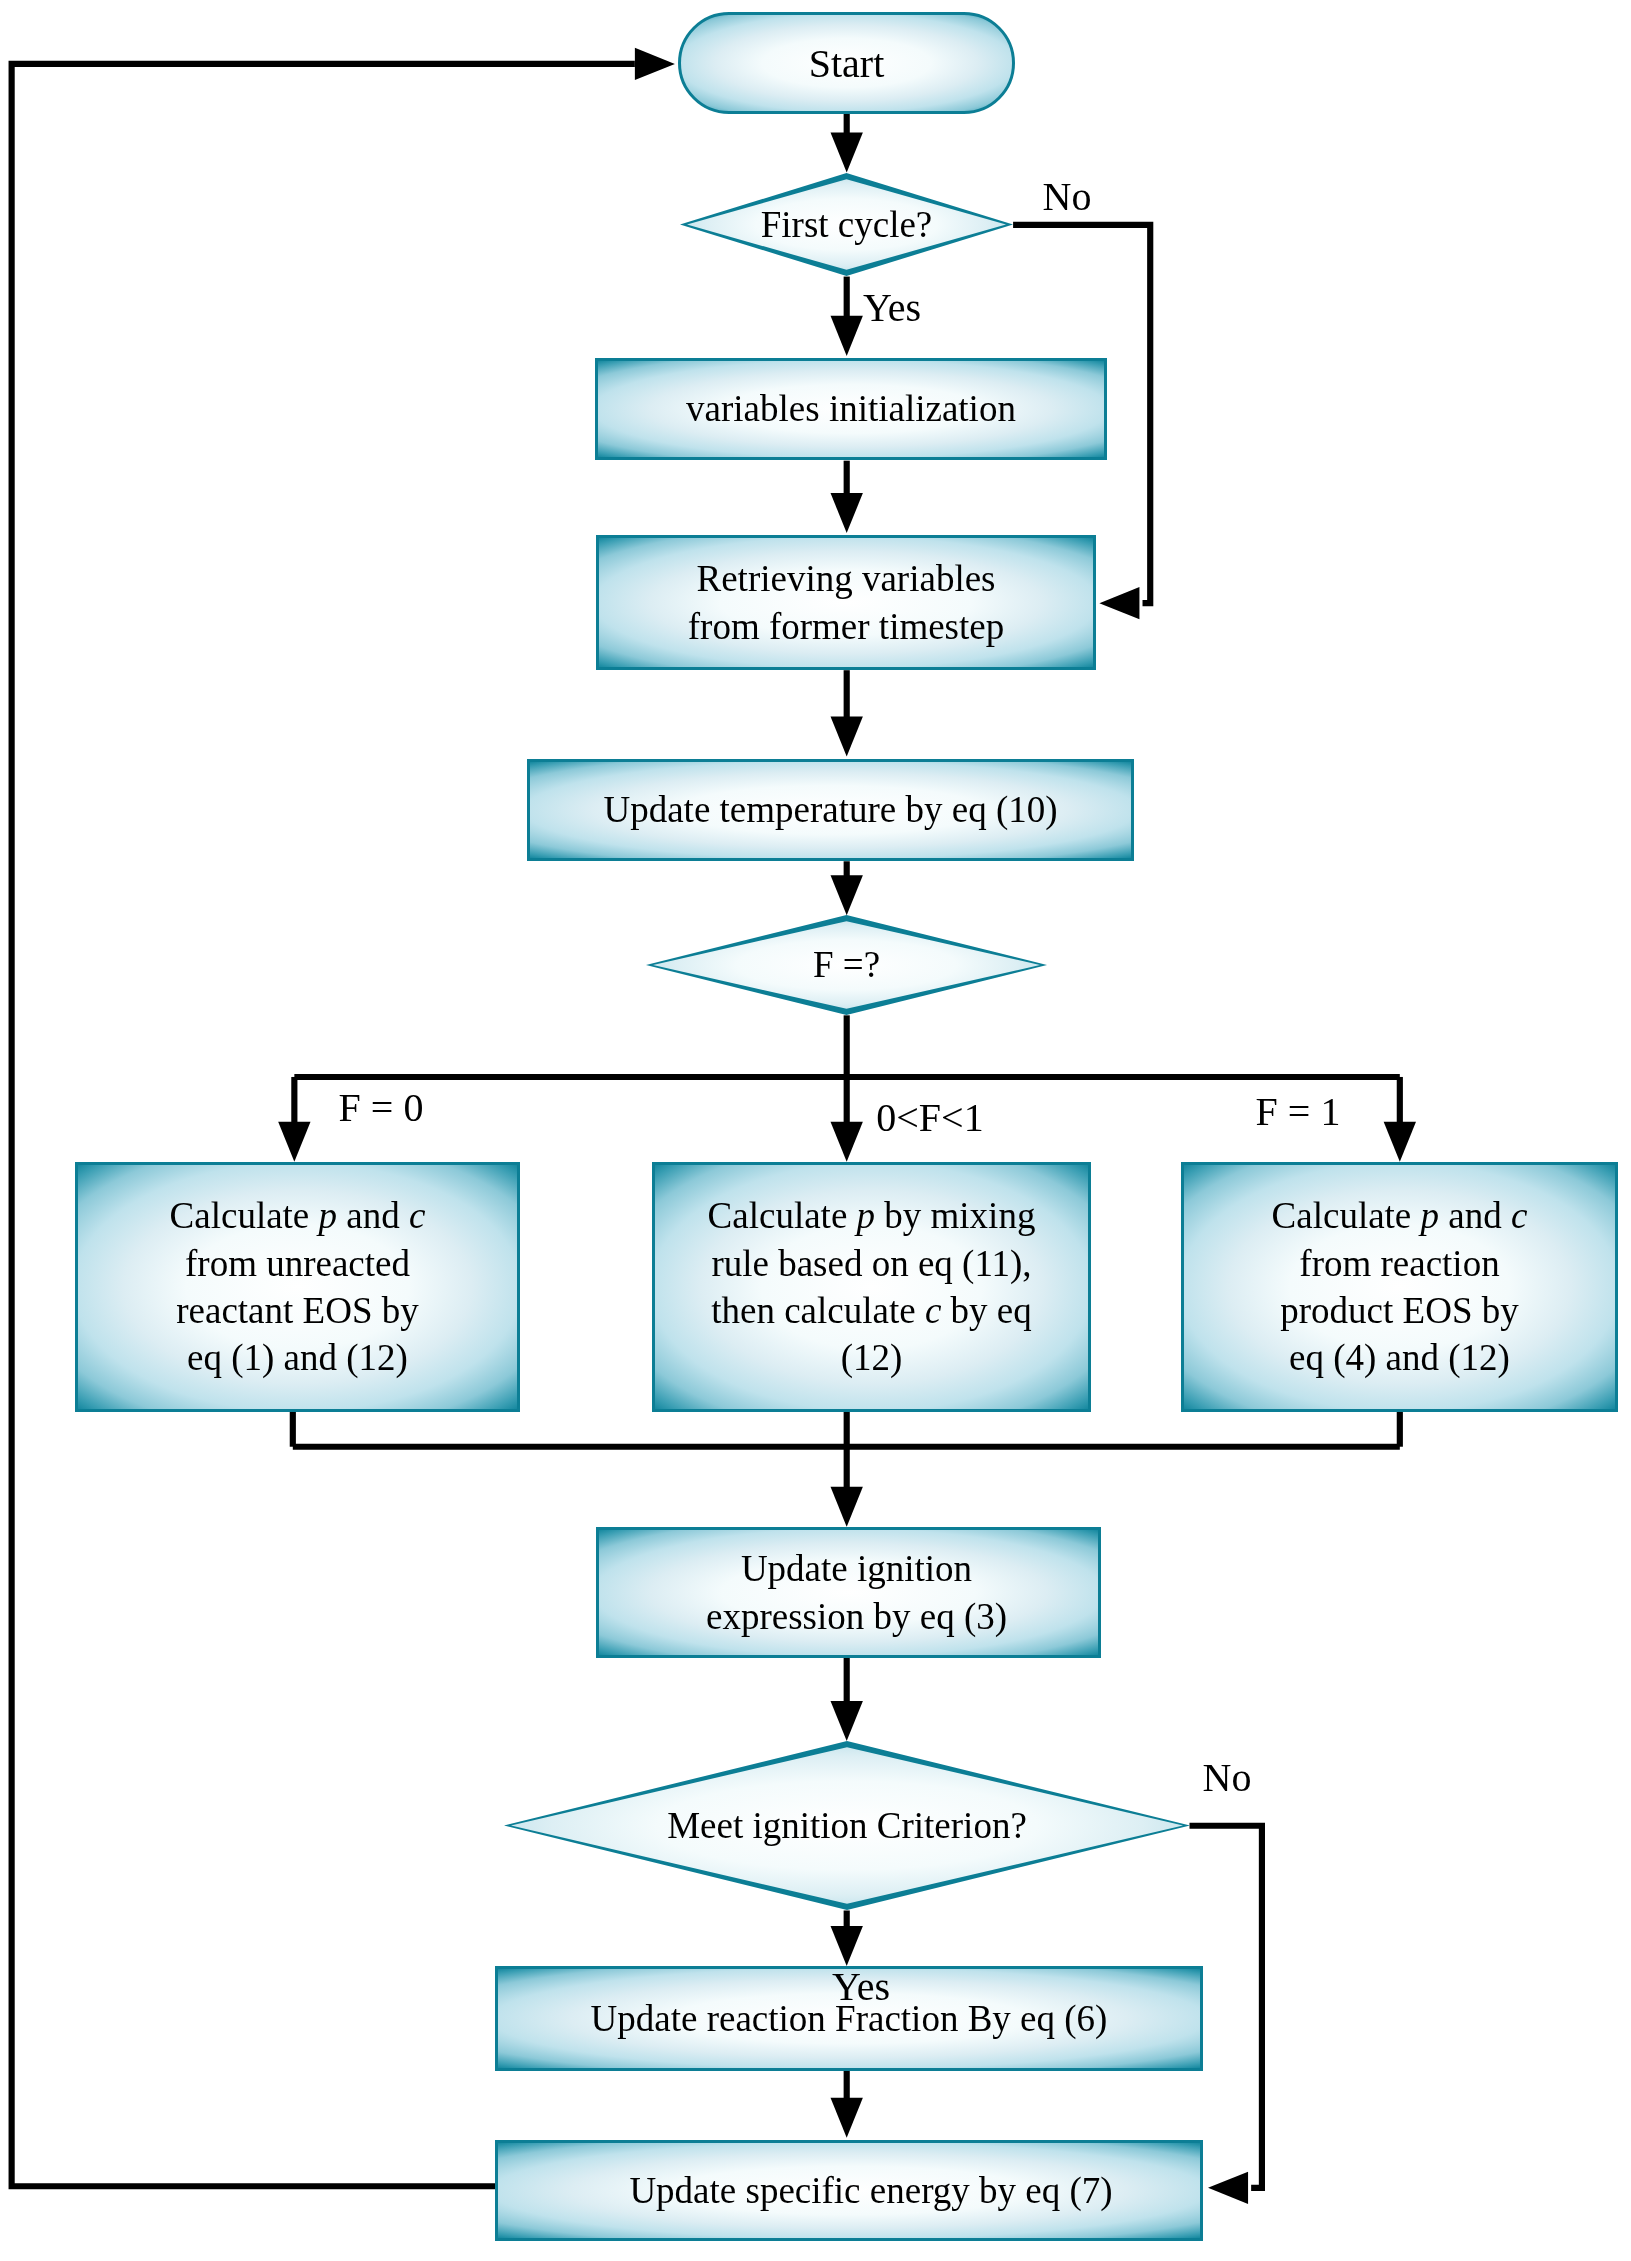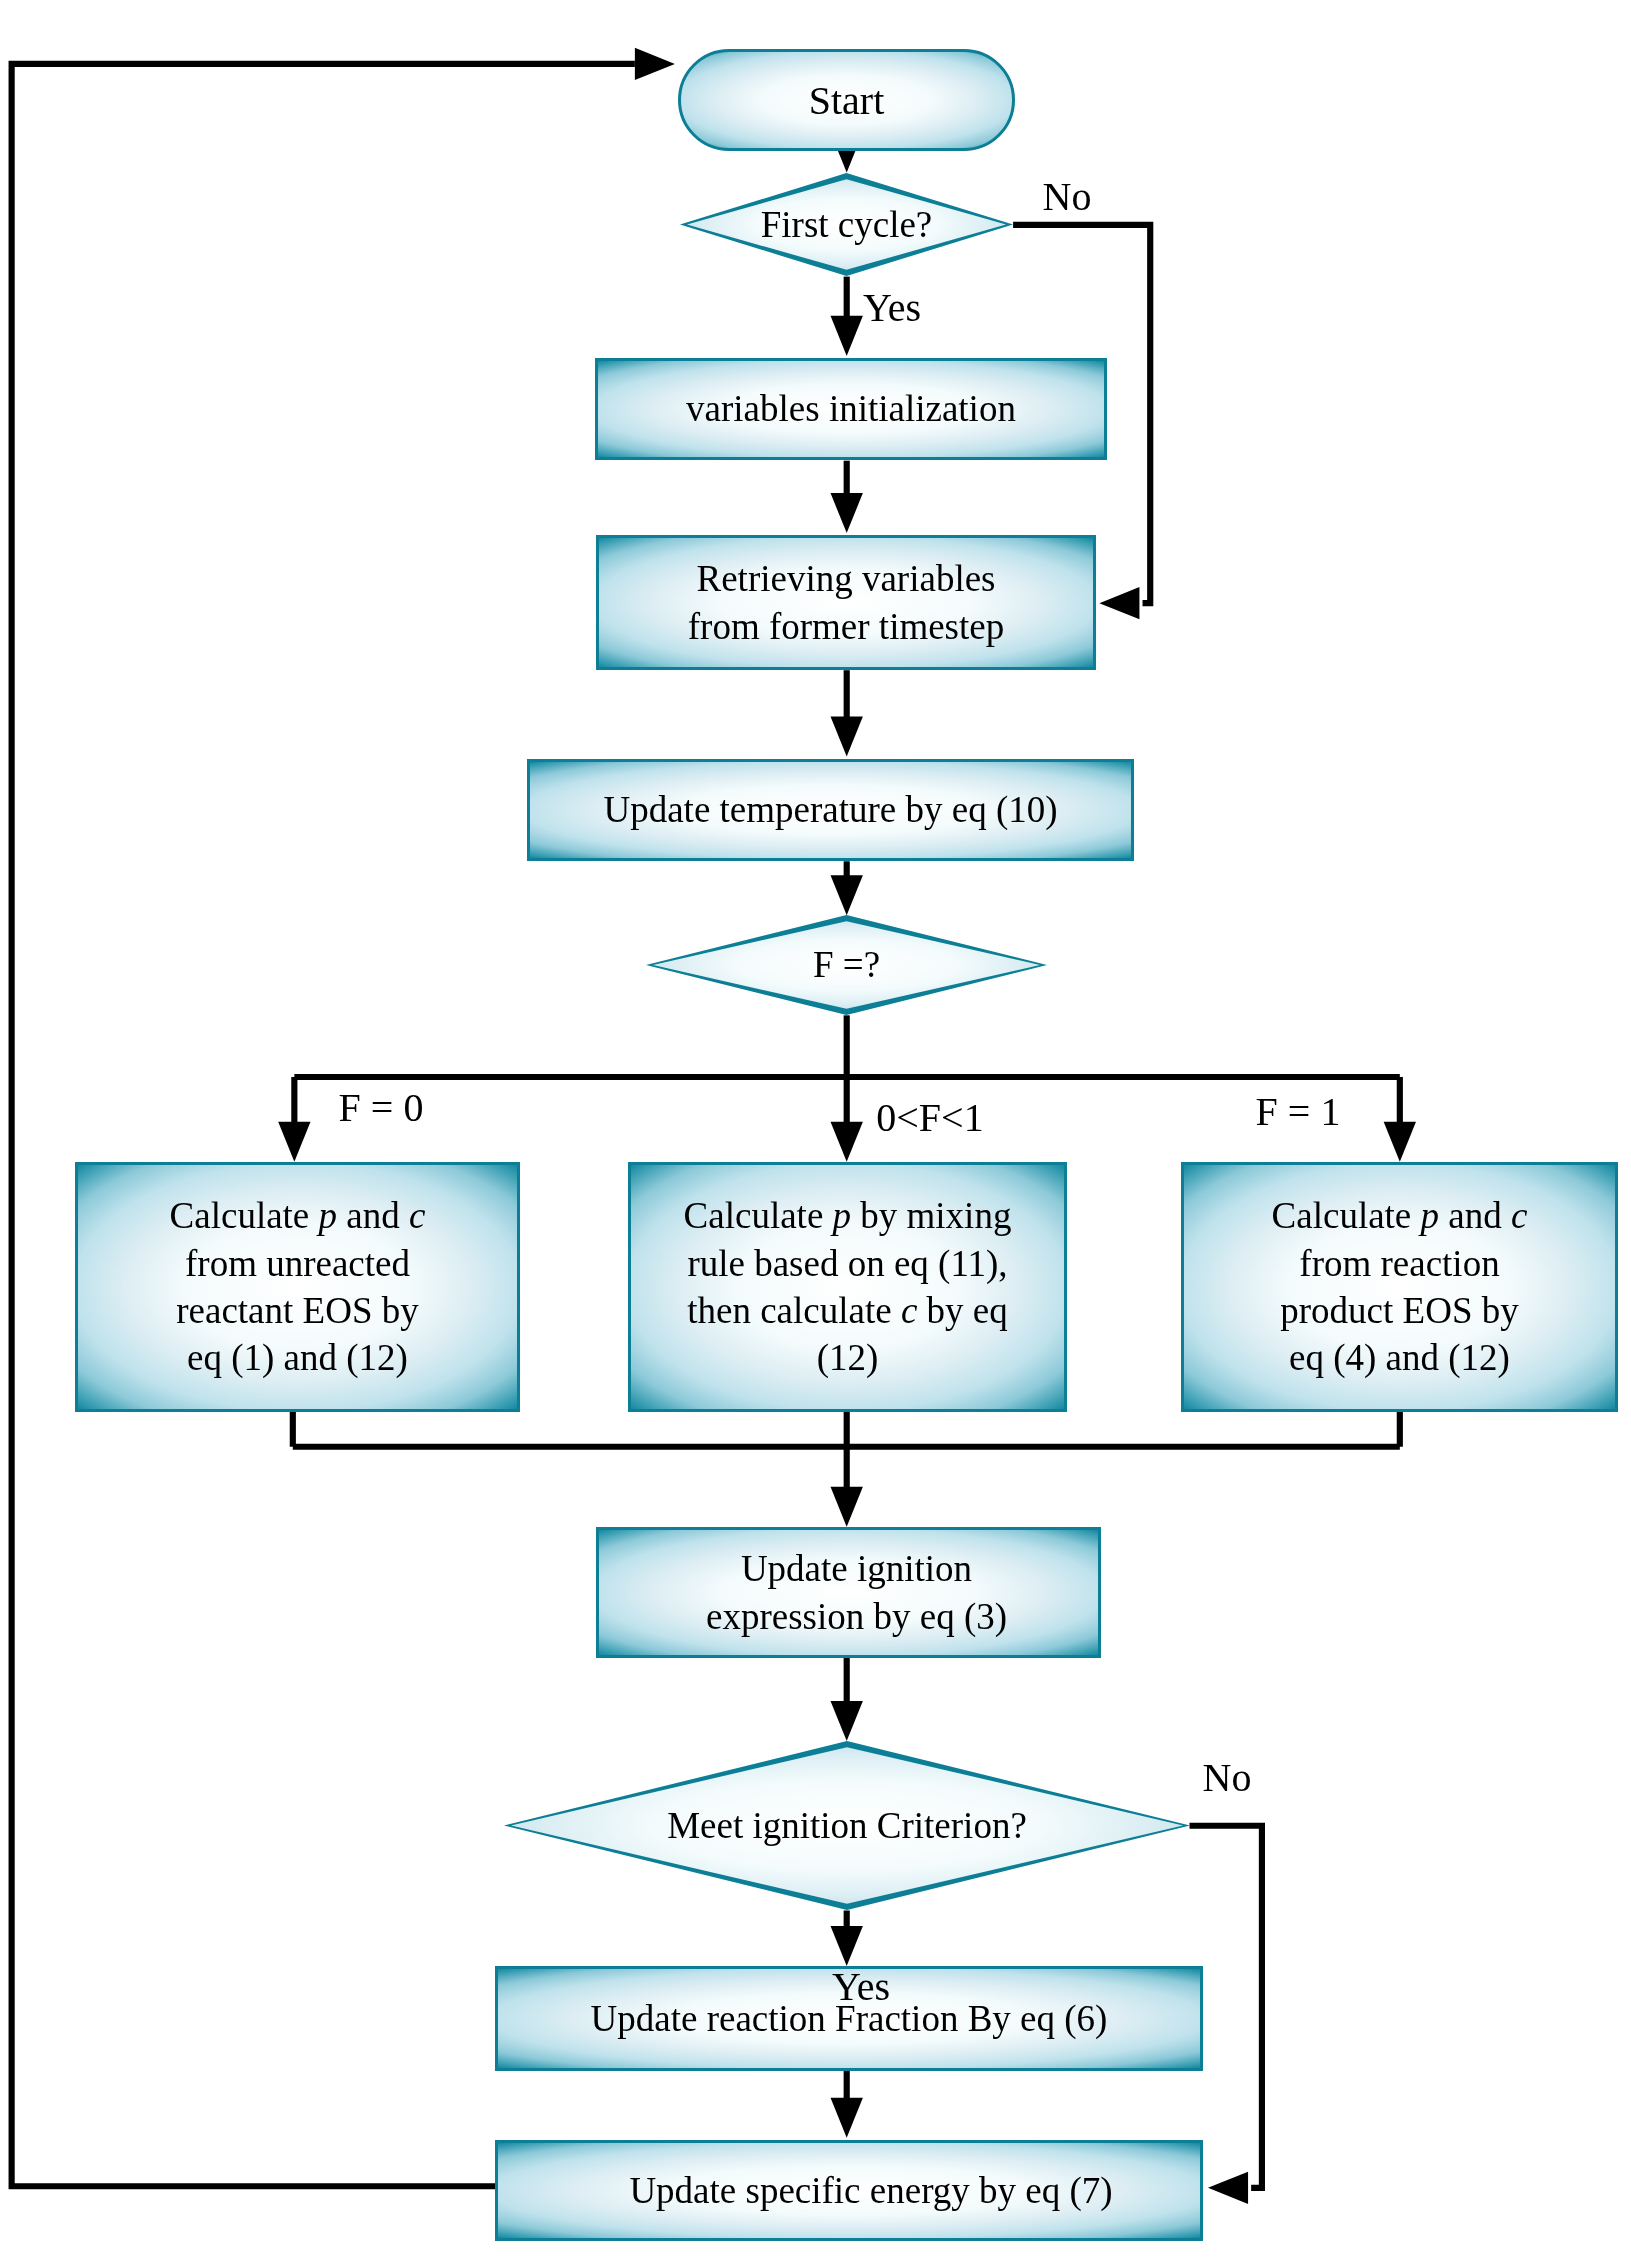--- a/index.html
+++ b/index.html
@@ -11,21 +11,21 @@
   .wires{position:absolute;left:0;top:0;}
   .node{
     position:absolute;display:flex;align-items:center;justify-content:center;
     text-align:center;box-sizing:border-box;
   }
   .process,.terminator{
     border:3.9px solid #0c7e95;
     background:radial-gradient(ellipse at center,
       #ffffff 0%,#f4fbfc 36%,#dcedf3 56%,#bfe2ec 72%,#8cc9d8 85%,#3b9fb4 95%,#15889f 100%);
   }
-  .terminator{border-radius:54px;margin-top:37px;}
+  .terminator{border-radius:54px;}
   .node-label{
     font-size:37px;line-height:1.28;padding:3.1px 14px;
   }
   .terminator .node-label{font-size:40px;}
   .diamond-border{
     position:absolute;left:0;top:0;right:0;bottom:0;
     background:#0c7e95;
     clip-path:polygon(50% 0,100% 50%,50% 100%,0 50%);
   }
   .diamond-fill{
@@ -112,21 +112,21 @@
   <div class="node diamond" style="left:646px;top:915px;width:401px;height:100px;">
     <div class="diamond-border"></div>
     <div class="diamond-fill"></div>
     <div class="node-label">F =?</div>
   </div>
 
   <div class="node process" style="left:75px;top:1162px;width:445px;height:250px;">
     <div class="node-label">Calculate <i>p</i> and <i>c</i><br>from unreacted<br>reactant EOS by<br>eq (1) and (12)</div>
   </div>
 
-  <div class="node process" style="left:628px;top:1162px;width:439px;height:250px;">
+  <div class="node process" style="left:652px;top:1162px;width:439px;height:250px;">
     <div class="node-label">Calculate <i>p</i> by mixing<br>rule based on eq (11),<br>then calculate <i>c</i> by eq<br>(12)</div>
   </div>
 
   <div class="node process" style="left:1181px;top:1162px;width:437px;height:250px;">
     <div class="node-label">Calculate <i>p</i> and <i>c</i><br>from reaction<br>product EOS by<br>eq (4) and (12)</div>
   </div>
 
   <div class="node process" style="left:596px;top:1527px;width:505px;height:131px;padding-left:16px;">
     <div class="node-label">Update ignition<br>expression by eq (3)</div>
   </div>

